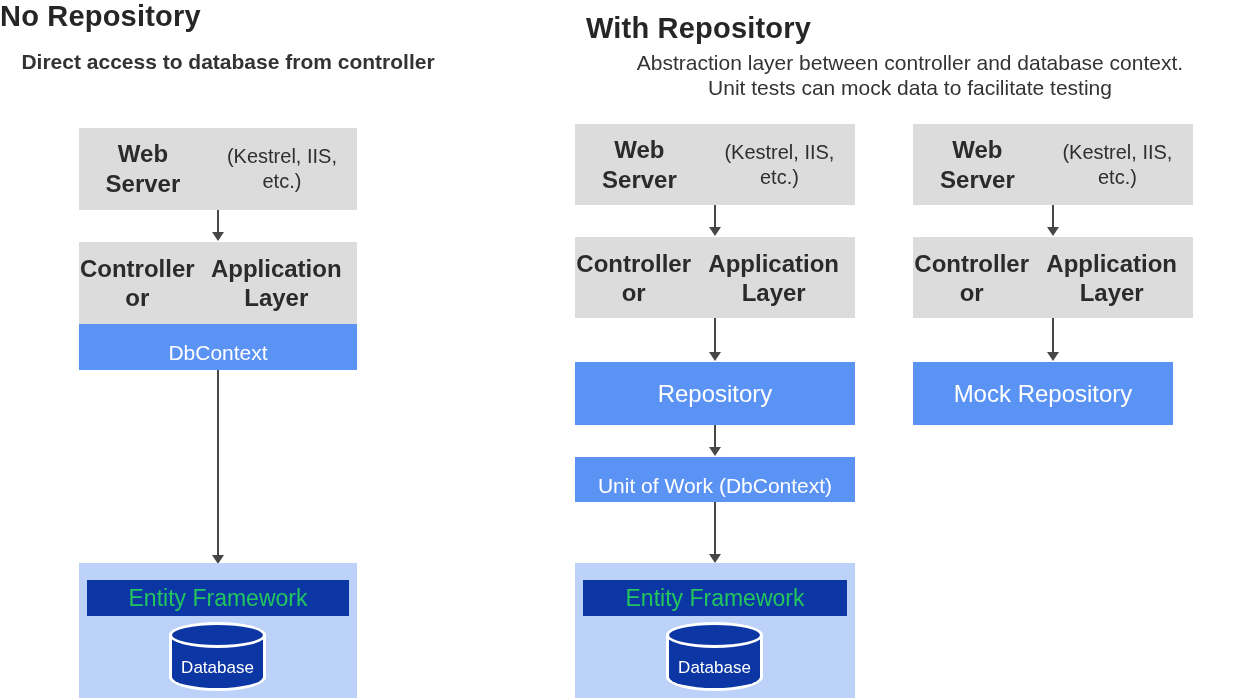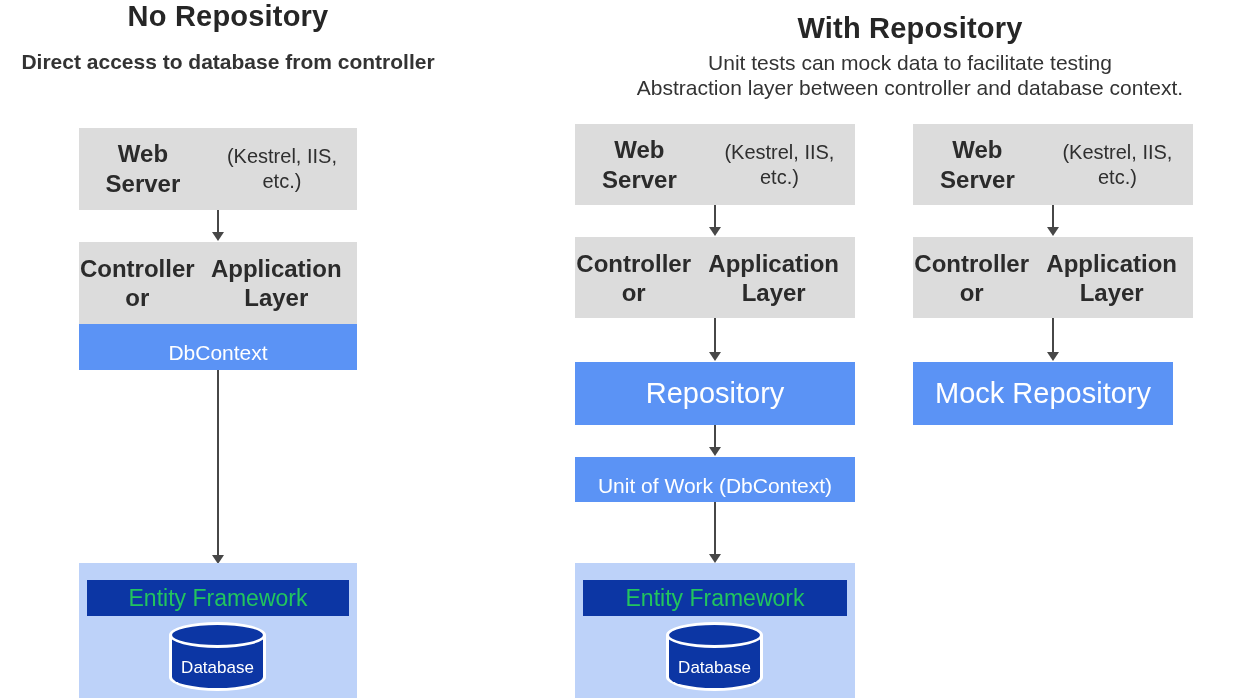--- a/index.html
+++ b/index.html
@@ -3,34 +3,34 @@
 <meta charset="utf-8">
 <style>
   * { margin:0; padding:0; box-sizing:border-box; }
   html,body { background:#fff; }
   body { font-family:"Liberation Sans", sans-serif; }
   #canvas {
     position:relative; width:1234px; height:698px; background:#ffffff;
     overflow:hidden; margin:0 auto;
   }
   .hdr-title {
-    position:absolute; text-align:center; font-weight:bold;
+    position:absolute; text-align:left; font-weight:bold;
     font-size:29px; color:#262626; letter-spacing:0.2px;
   }
   .hdr-sub {
     position:absolute; text-align:center; font-size:21px;
     color:#333333; line-height:25px;
   }
   .box { position:absolute; display:flex; flex-direction:row; align-items:center; justify-content:center; text-align:center; }
   .gray  { background:#dcdcdc; color:#2b2b2b; }
   .blue  { background:#5b93f5; color:#ffffff; }
   .box-title { font-weight:bold; font-size:24px; line-height:30px; }
   .box-sub   { font-size:20px; line-height:25px; color:#2f2f2f; }
   .ctl-line  { font-weight:bold; font-size:24px; line-height:29px; }
-  .blue-label    { font-size:29px; }
+  .blue-label    { font-size:24px; }
   .blue-label-sm { font-size:21px;margin-top:12px; }
   .ef-container { position:absolute; background:#bdd2f9; }
   .ef-bar {
     position:absolute; background:#0c36a4; color:#22c55e;
     display:flex; align-items:center; justify-content:center; font-size:23px;
   }
   .cyl-body {
     position:absolute; background:#0c36a4;
     border:3px solid #ffffff; border-top:none;
     border-radius:0 0 50% 50% / 0 0 14px 14px;
@@ -56,22 +56,22 @@
 </head>
 <body>
 
 <div id="canvas">
 
   <div class="hdr-title" style="left:0; top:12; width:456px;">No Repository</div>
   <div class="hdr-sub" style="left:0; top:49px; width:456px;font-weight:bold;">Direct access to database from controller</div>
 
   <div class="hdr-title" style="left:586px; top:12px; width:648px;">With Repository</div>
   <div class="hdr-sub" style="left:586px; top:50px; width:648px;">
+    <div>Abstraction layer between controller and database context.</div>
     <div>Unit tests can mock data to facilitate testing</div>
-    <div>Abstraction layer between controller and database context.</div>
   </div>
 
   <div class="box gray" style="left:79px; top:128px; width:278px; height:82px;">
     <div class="box-title">Web Server</div>
     <div class="box-sub">(Kestrel, IIS, etc.)</div>
   </div>
 
   <div class="arrow" style="left:211px; top:210px; height:31px;"></div>
 
   <div class="box gray" style="left:79px; top:242px; width:278px; height:82px;">

